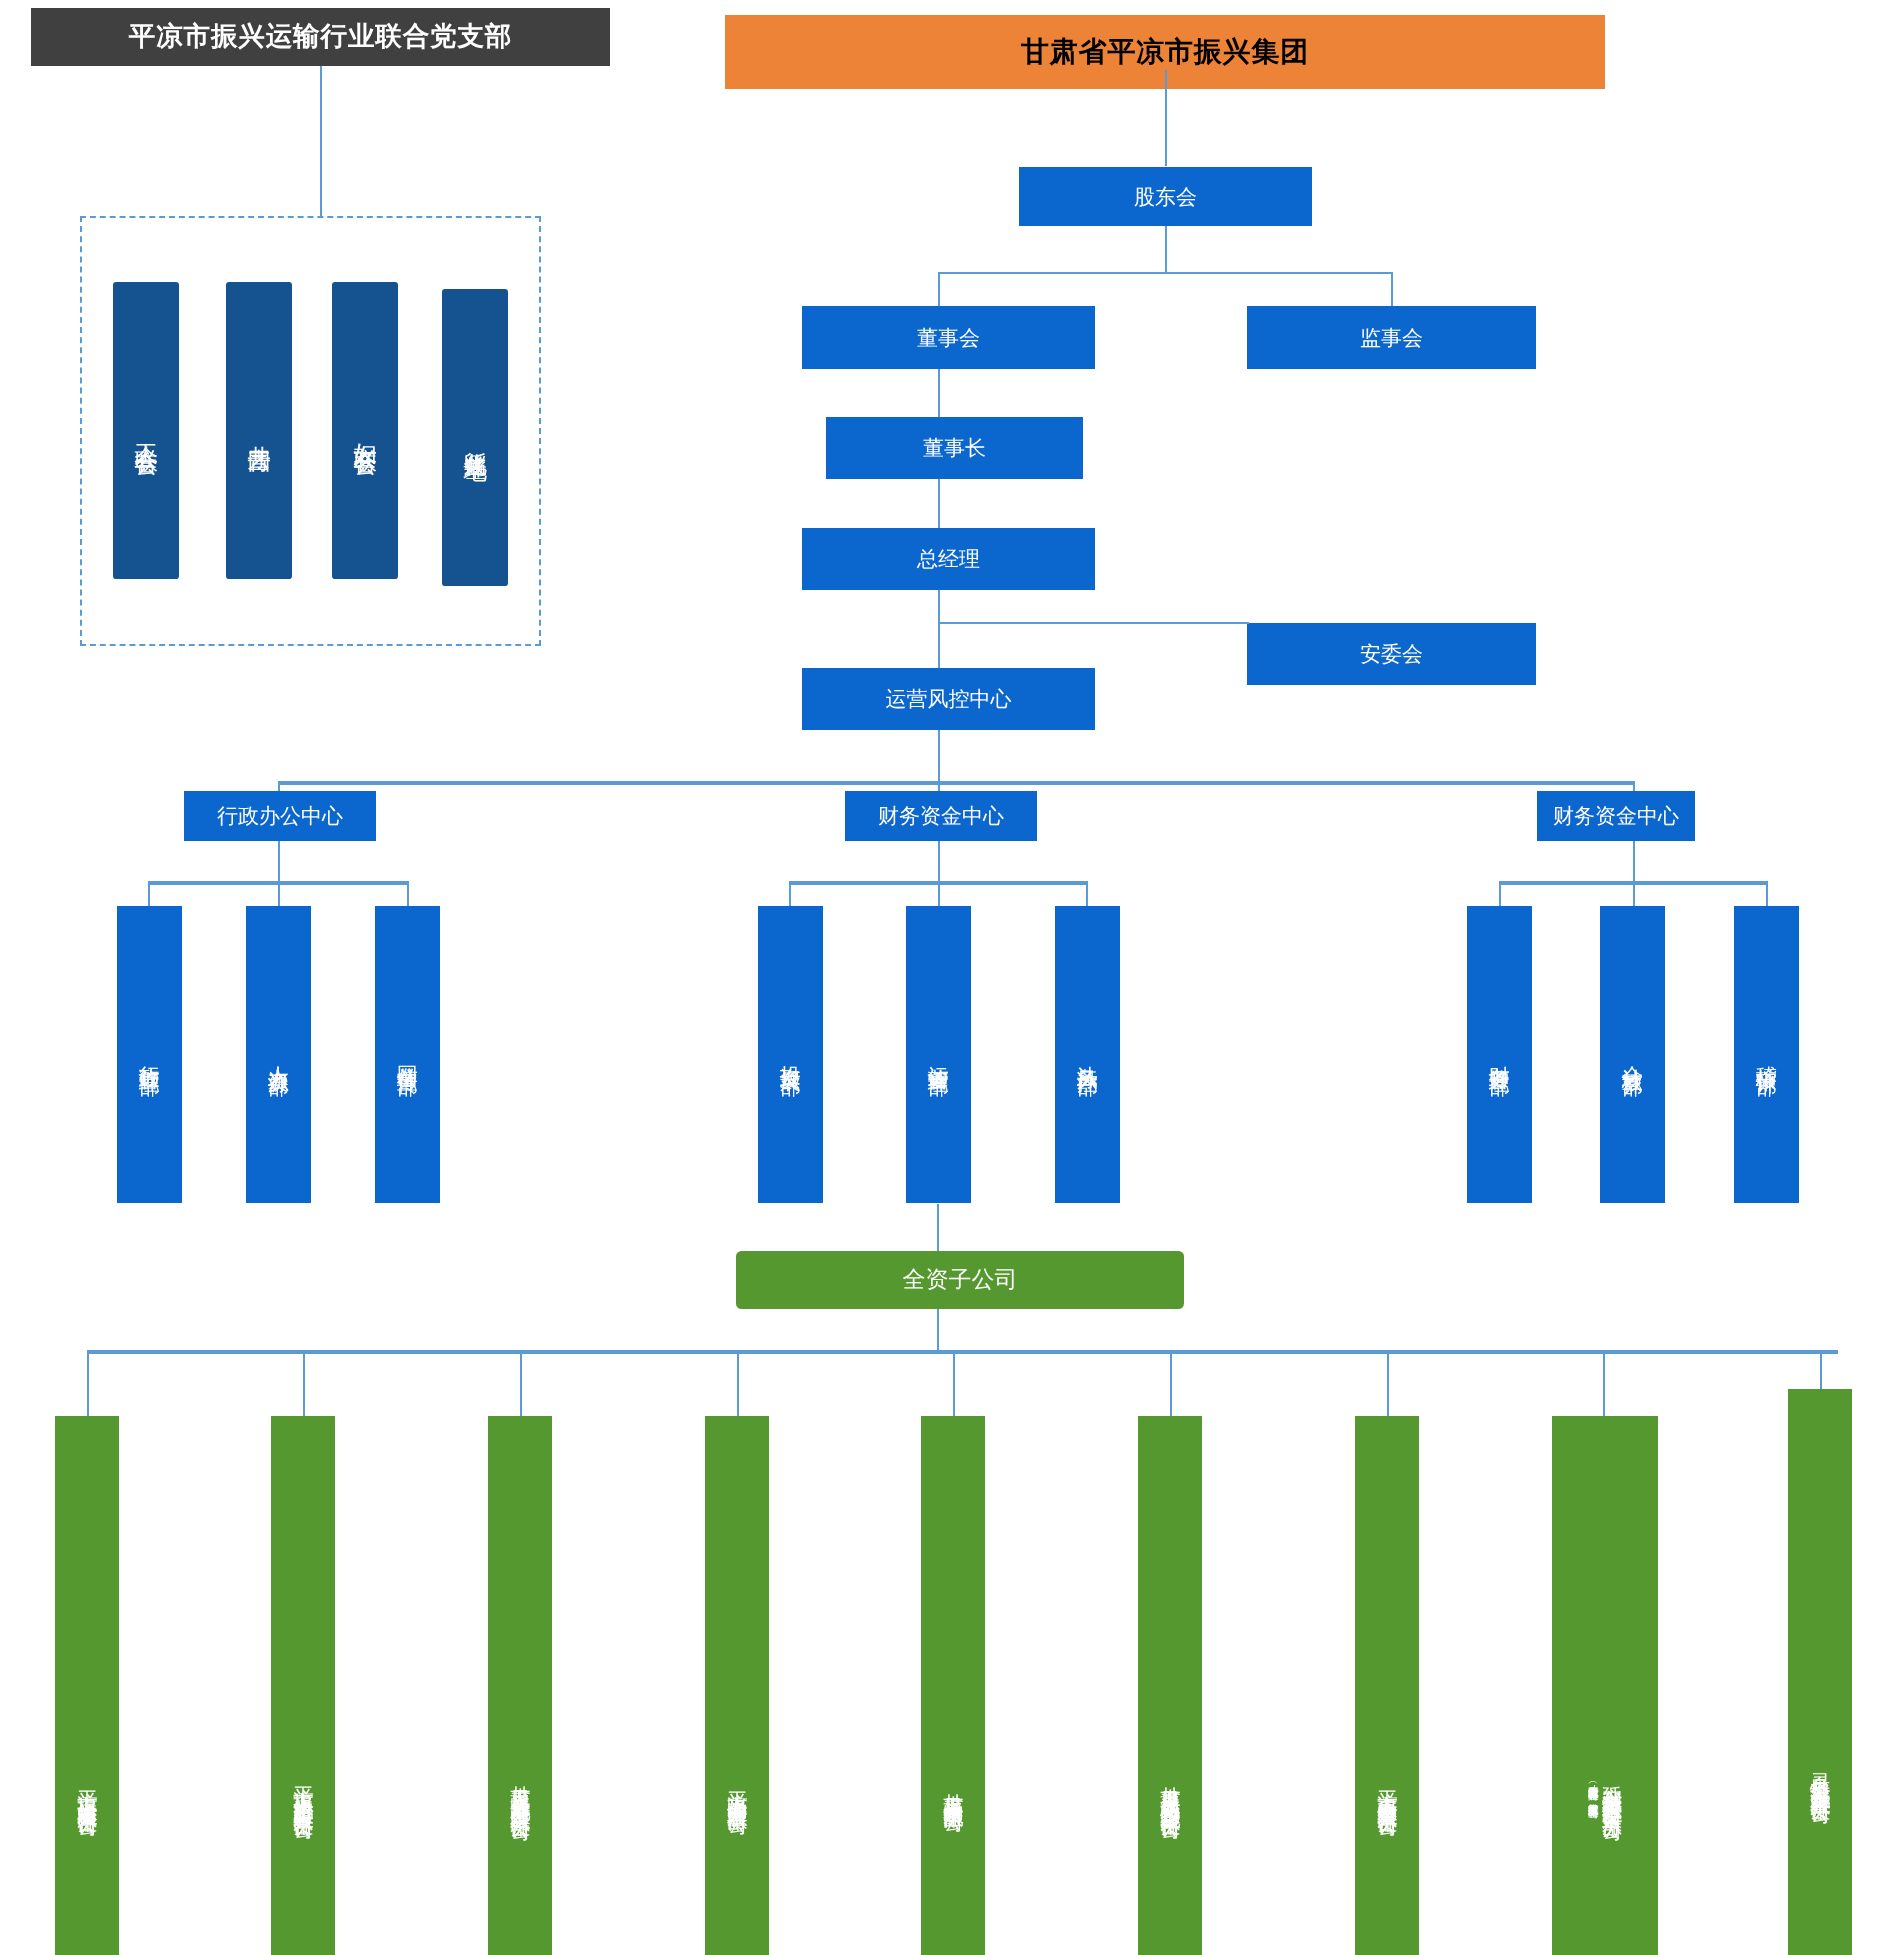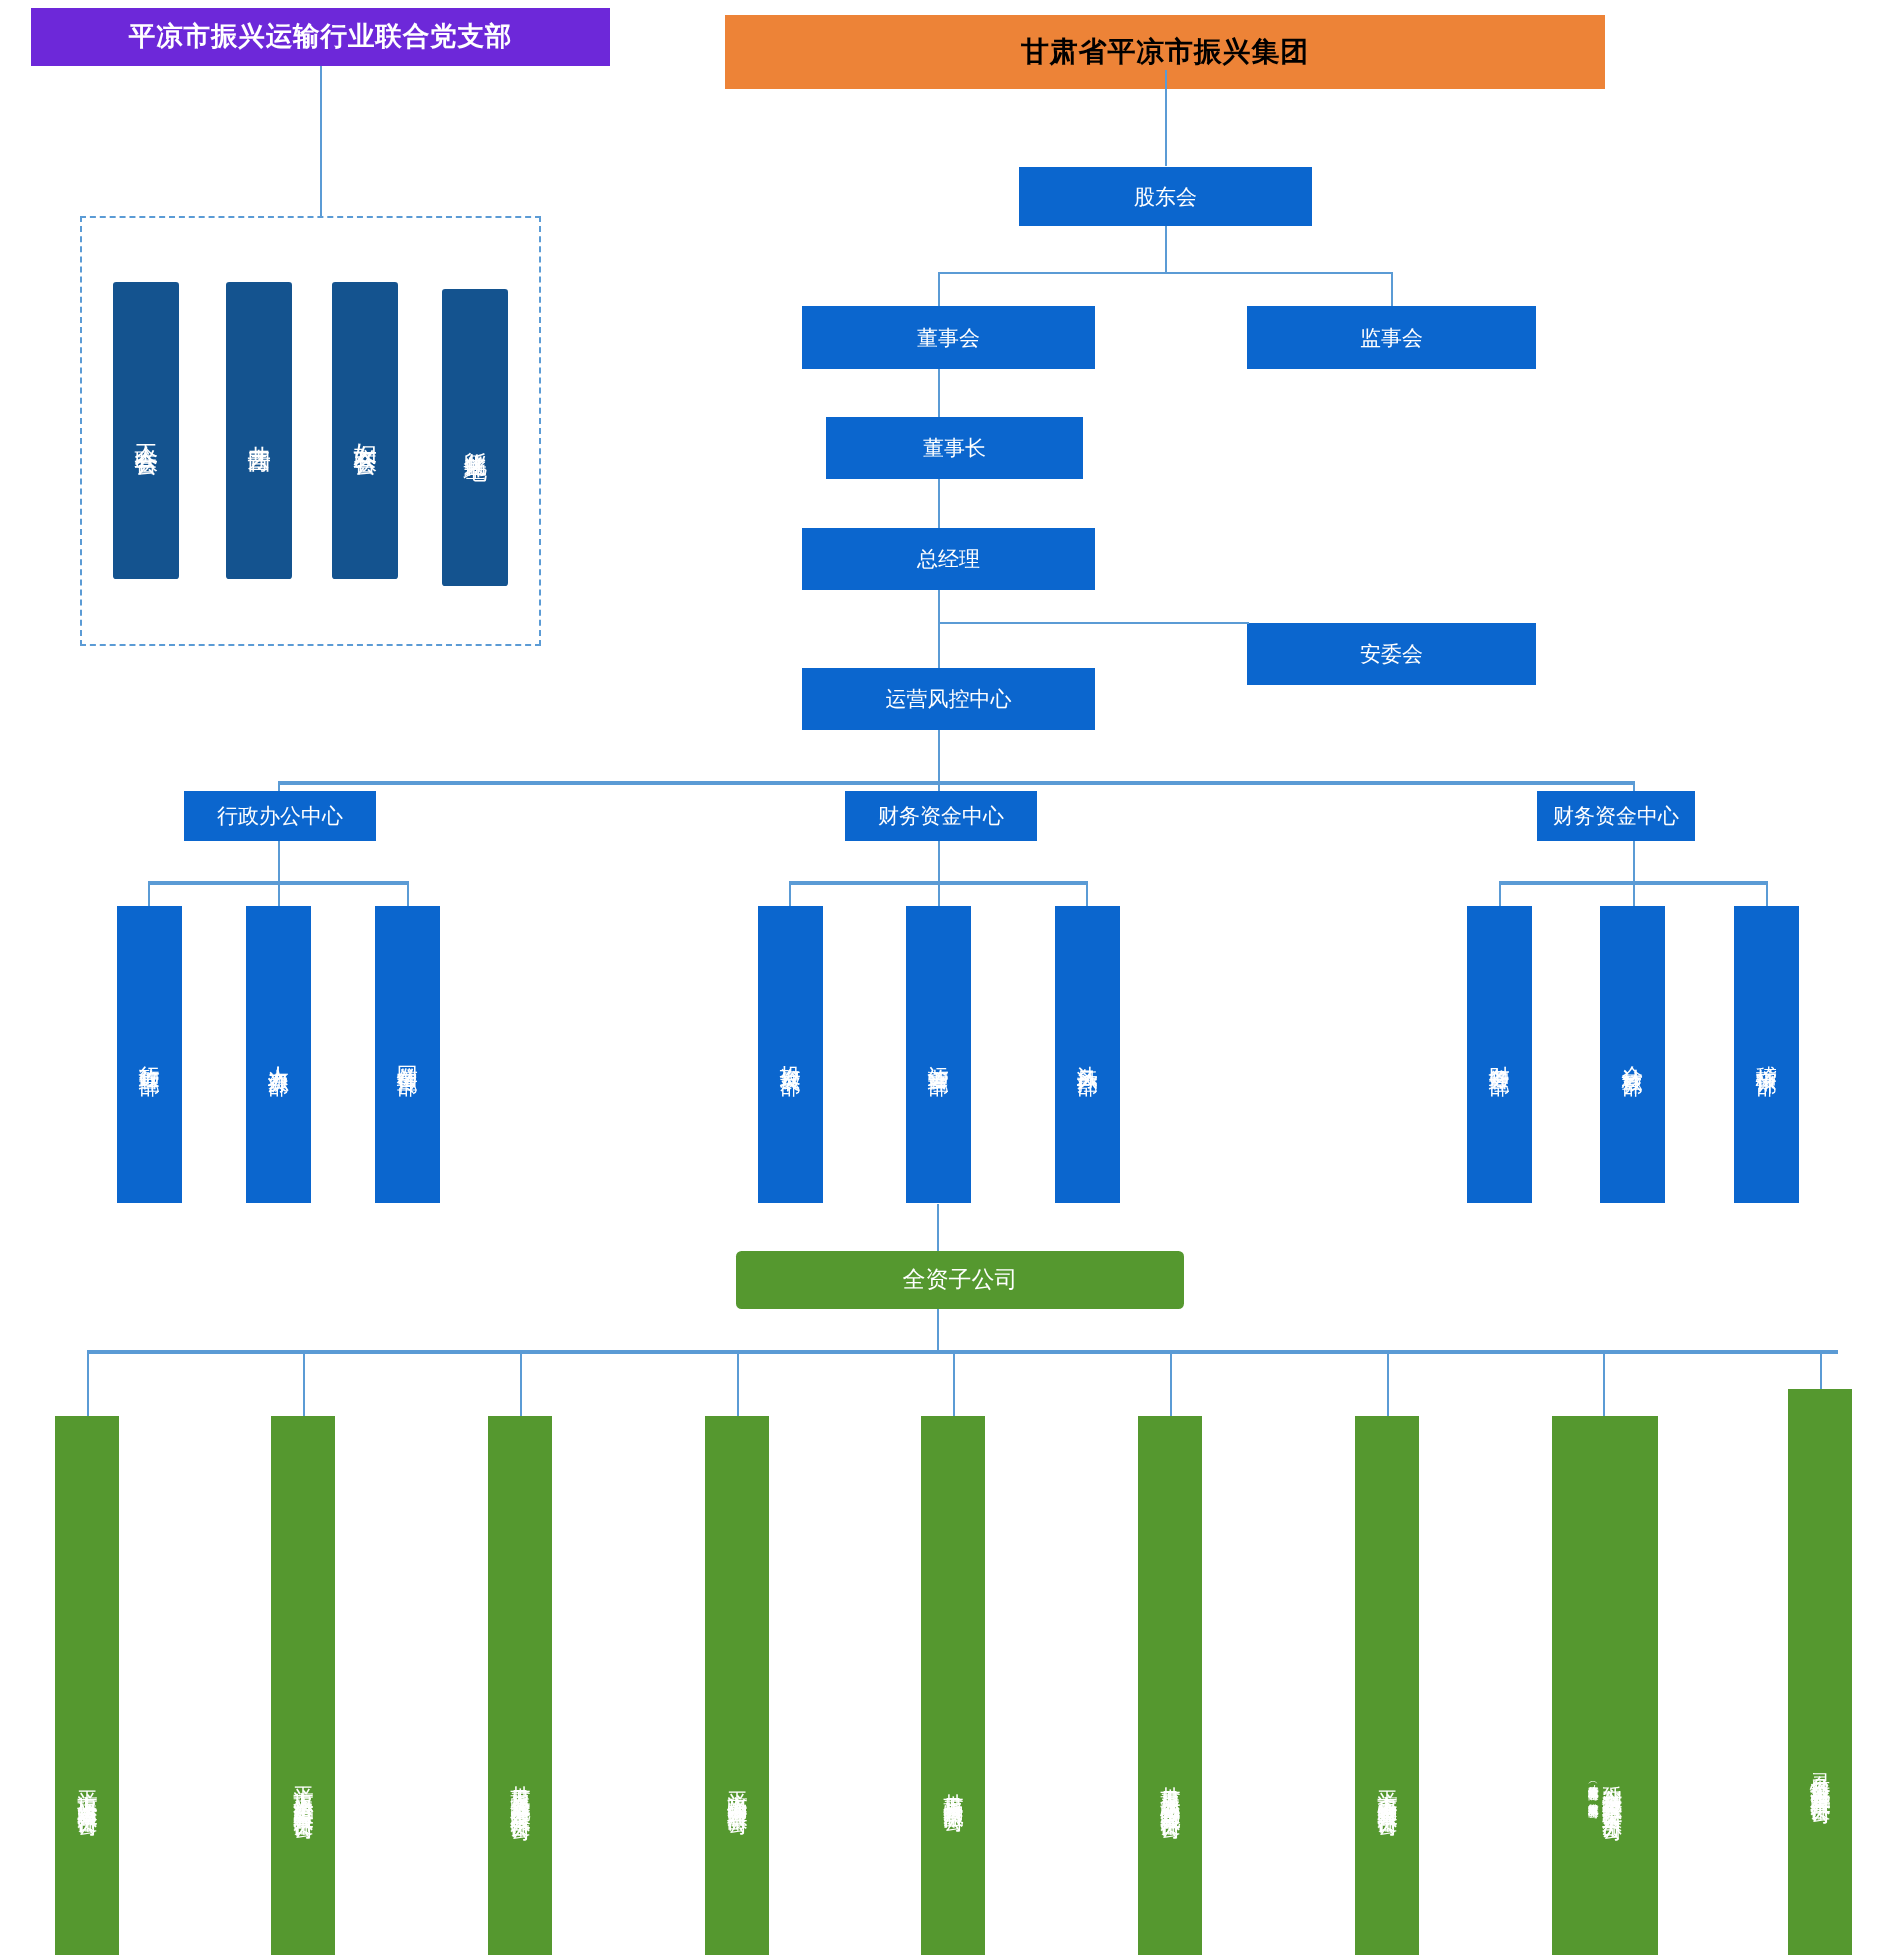--- a/index.html
+++ b/index.html
@@ -22,21 +22,21 @@
     box-sizing: border-box;
     display: flex;
     align-items: center;
     justify-content: center;
     color: #ffffff;
     text-align: center;
     line-height: 1.12;
   }
   
   .banner-red {
-    background: #6d28d9;
+    background: #404040;
     font-weight: bold;
     font-size: 26.6px;
     letter-spacing: 0.8px;
   }
   .banner-orange {
     background: #ED8337;
     color: #000000;
     font-weight: bold;
     font-size: 28px;
     letter-spacing: 0.8px;

